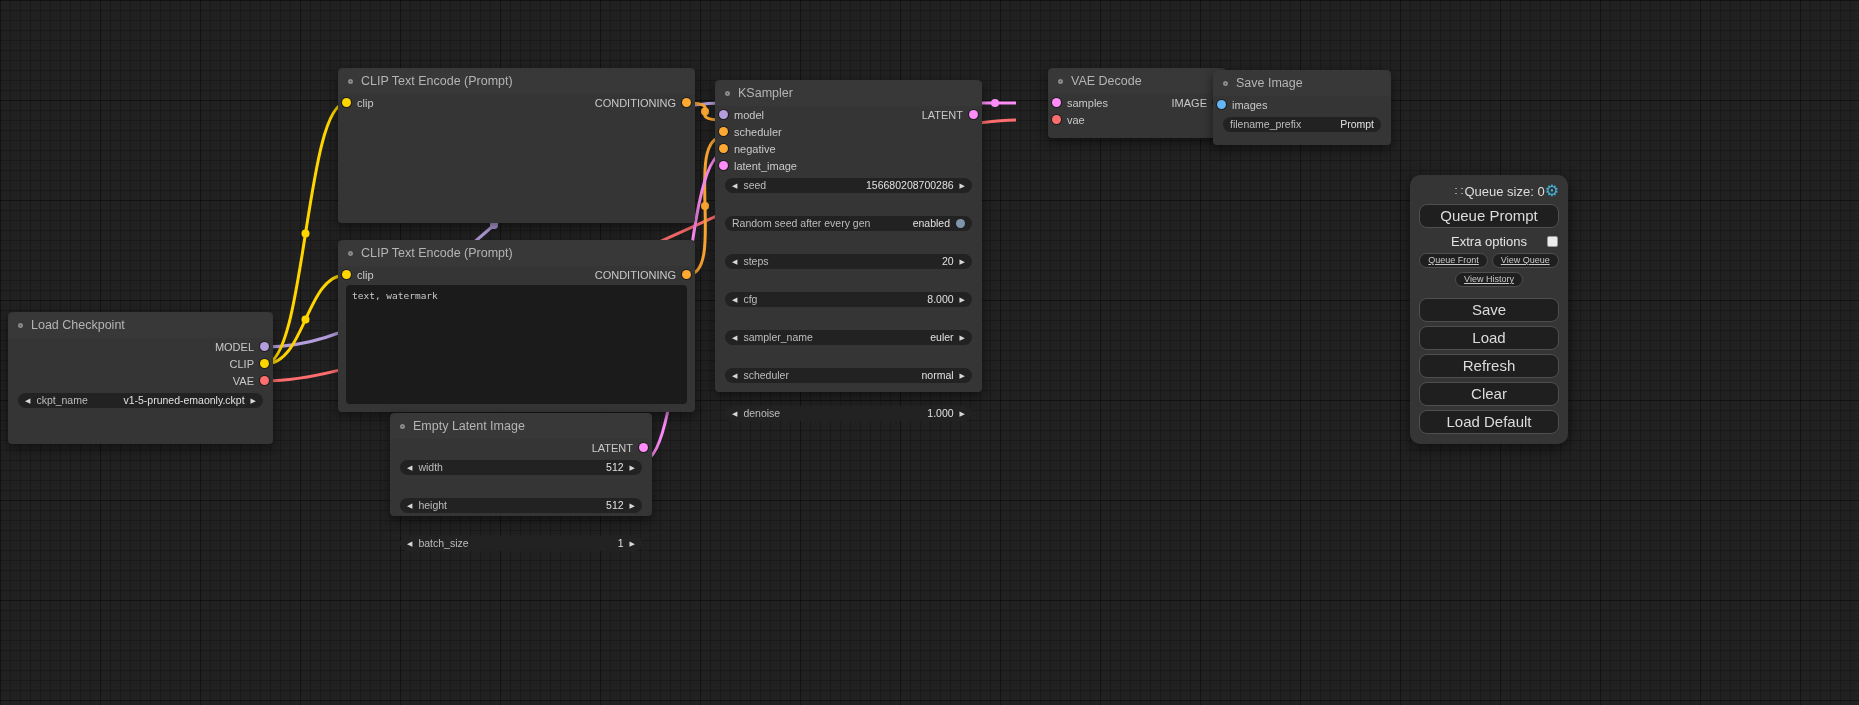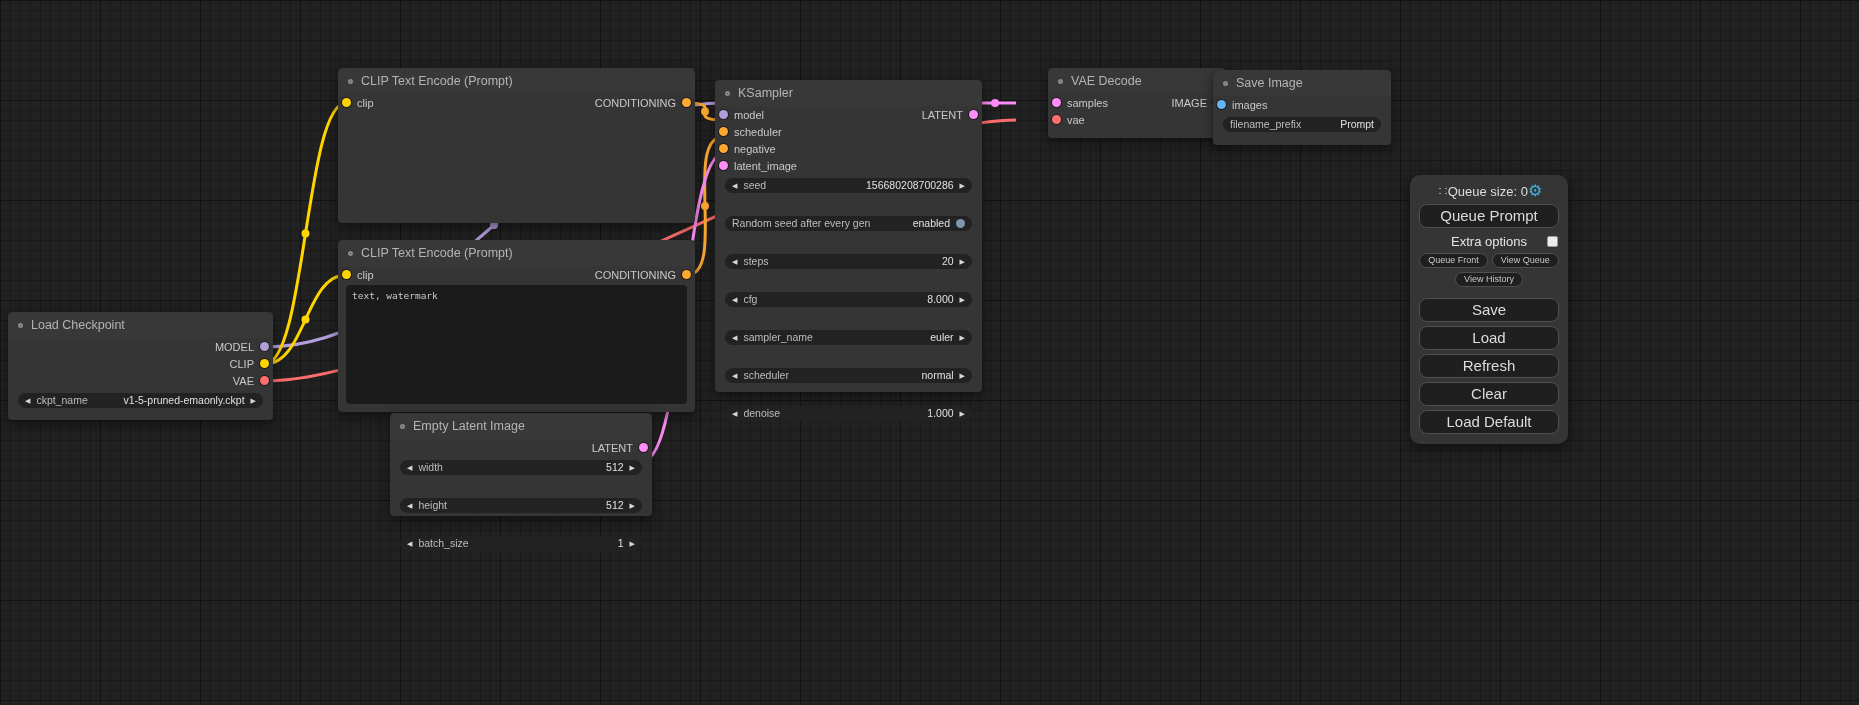--- a/index.html
+++ b/index.html
@@ -36,38 +36,38 @@
   .widget .wv { margin-left:auto; color:#e0e0e0; }
   .toggle-dot { width:9px; height:9px; border-radius:50%; flex:none; }
   .prompt-box { position:absolute; left:8px; right:8px; top:45px; bottom:8px;
             background:#1b1b1b; border-radius:4px; padding:4px 6px;
             font-family:"DejaVu Sans Mono", monospace; font-size:9.5px; line-height:1.4;
             color:#c8c8c8; white-space:pre-wrap; word-break:break-word; }
 
   .qpanel { position:absolute; left:1410px; top:175px; width:158px; z-index:3;
             background:#353535; border-radius:10px; padding:7px 9px 10px 9px;
             box-shadow:0 4px 14px rgba(0,0,0,0.55); }
-  .qhead { display:flex; align-items:center; justify-content:center;
+  .qhead { display:flex; align-items:center; justify-content:flex-end;
            color:#dddddd; font-size:13px; height:18px; }
   .grip { width:12px; height:14px;
           background-image:radial-gradient(#989898 1.1px, transparent 1.3px);
           background-size:6px 5px; background-position:1px 2px; }
   .gear { font-size:16px; line-height:16px; }
   button { font-family:"Liberation Sans", sans-serif; cursor:default; }
   .qbtn { display:block; width:100%; background:#1f1f1f; border:1px solid #4f4f4f;
           border-radius:8px; color:#dcdcdc; font-size:15px; padding:2px 0 3px 0;
           text-align:center; margin-top:4px; }
   .qbtn.gap { margin-top:11px; }
   .extra { position:relative; display:flex; align-items:center; justify-content:center;
            color:#e5e5e5; font-size:13px; height:16px; margin-top:5px; }
   .cb { position:absolute; right:1px; top:3px; width:11px; height:11px;
         background:#ececec; border:1px solid #9a9a9a; border-radius:2px; }
   .qrow { display:flex; gap:4px; margin-top:4px; justify-content:center; }
   .qsmall { background:#1f1f1f; border:1px solid #4f4f4f; border-radius:8px;
-            color:#c9c9c9; font-size:9px; padding:1px 8px 2px 8px; }
+            color:#c9c9c9; font-size:9px; padding:1px 8px 2px 8px;text-decoration:underline; }
 </style>
 </head>
 <body>
 
 <div class="canvas">
   <svg id="wire-layer" width="1859" height="705">
       <path d="M 265 347 C 445 347 543 103 723 103" stroke="#B39DDB" stroke-width="3" fill="none"></path>
       <circle cx="493.99993896484375" cy="225.0000457763672" r="4" fill="#B39DDB"></circle>
       <path d="M 265 364 C 305.5 364 305.5 103 346 103" stroke="#FFD500" stroke-width="3" fill="none"></path>
       <circle cx="305.5" cy="233.5000762939453" r="4" fill="#FFD500"></circle>
@@ -80,21 +80,21 @@
       <path d="M 687 275 C 727 275 683 137 723 137" stroke="#FFA931" stroke-width="3" fill="none"></path>
       <circle cx="705" cy="206.00003051757812" r="4" fill="#FFA931"></circle>
       <path d="M 644 460 C 684 460 683 154 723 154" stroke="#FF8CF8" stroke-width="3" fill="none"></path>
       <circle cx="683.5" cy="307.00006103515625" r="4" fill="#FF8CF8"></circle>
       <path d="M 974 103 C 1014 103 976 103 1016 103" stroke="#FF8CF8" stroke-width="3" fill="none"></path>
       <circle cx="995" cy="103" r="4" fill="#FF8CF8"></circle>
       <path d="M 1178 103 C 1218 103 1181 105 1221 105" stroke="#64B5F6" stroke-width="3" fill="none"></path>
       <circle cx="1199.5" cy="104" r="4" fill="#64B5F6"></circle>
     </svg>
 
-  <div class="node" style="left:8px;top:312px;width:265px;height:108px">
+  <div class="node" style="left:8px;top:312px;width:265px;height:132px">
     <div class="ntitle">
       <span class="tdot"></span>
       <span>Load Checkpoint</span>
     </div>
     <div class="row out">
       <span>MODEL</span>
       <span class="dot" style="background-color: rgb(179, 157, 219);"></span>
     </div>
     <div class="row out">
       <span>CLIP</span>

